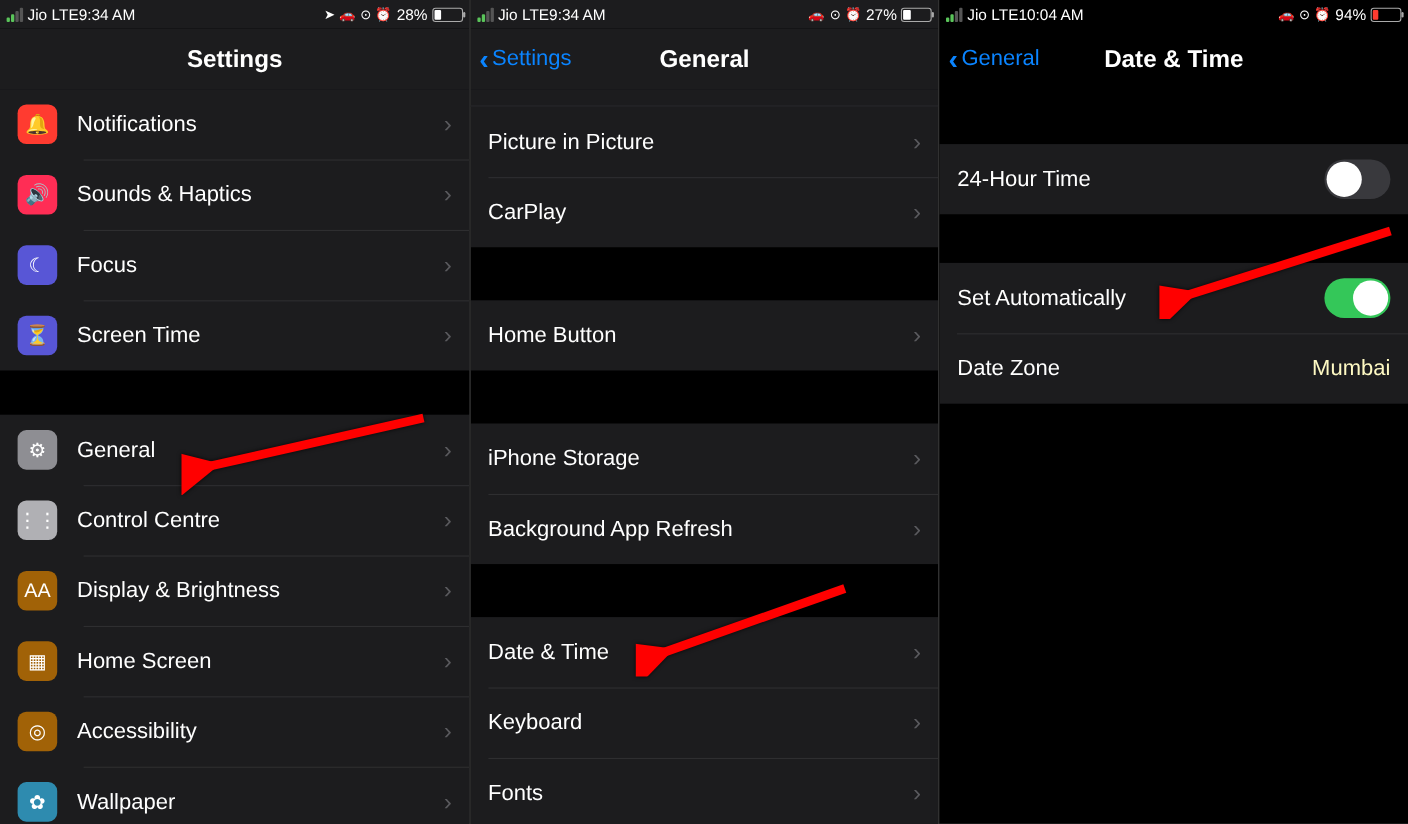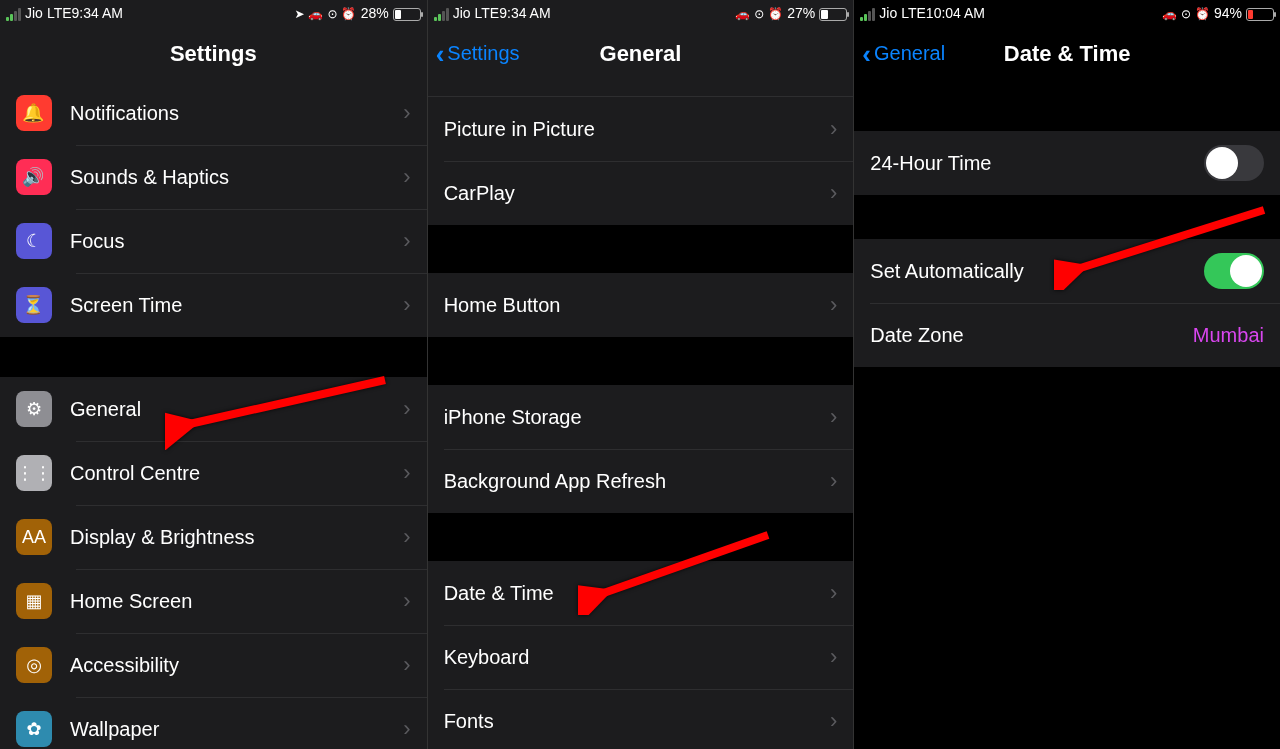--- a/index.html
+++ b/index.html
@@ -25,21 +25,21 @@
     height: 26px;
     display: flex;
     align-items: center;
     justify-content: space-between;
     padding: 0 6px;
     font-size: 14px;
     font-weight: 500;
     background: #1c1c1e;
   }
   .screen3 .status, .screen3 .nav { background: #000; }
-  .status-left, .status-right { display: flex; align-items: flex-end; gap: 4px; }
+  .status-left, .status-right { display: flex; align-items: center; gap: 4px; }
   .status-center { flex: 1; text-align: left; }
   .signal-bars { display: inline-flex; align-items: flex-end; gap: 1px; }
   .signal-bars span { width: 3px; background: #5ac45a; display: inline-block; border-radius: 1px;}
   .signal-bars span:nth-child(1){height:4px;}
   .signal-bars span:nth-child(2){height:7px;}
   .signal-bars span:nth-child(3){height:10px;background:#555;}
   .signal-bars span:nth-child(4){height:13px;background:#555;}
   .battery {
     width: 28px; height: 13px; border: 1px solid #aaa; border-radius: 3px;
     position: relative; display: inline-flex; align-items: center; padding: 1px;
@@ -73,21 +73,21 @@
     height: 64px;
     padding: 0 16px;
     position: relative;
   }
   .row + .row::before {
     content:""; position:absolute; top:0; left:16px; right:0;
     height:1px; background:#2e2e30;
   }
   .row.with-icon + .row.with-icon::before { left: 76px; }
   .row .label { font-size: 20px; flex:1; }
-  .row .value { color:#d946ef; font-size: 20px; }
+  .row .value { color:#fef9c3; font-size: 20px; }
   .row .chev-r { color:#5a5a5e; font-size: 22px; margin-left: 8px; }
   .row .app-icon {
     width: 36px; height: 36px; border-radius: 8px;
     margin-right: 18px; display:inline-flex; align-items:center; justify-content:center;
     font-size: 18px; color:#fff;
   }
   .toggle {
     width: 60px; height: 36px; border-radius: 18px; position: relative;
     background:#39393d;
   }

